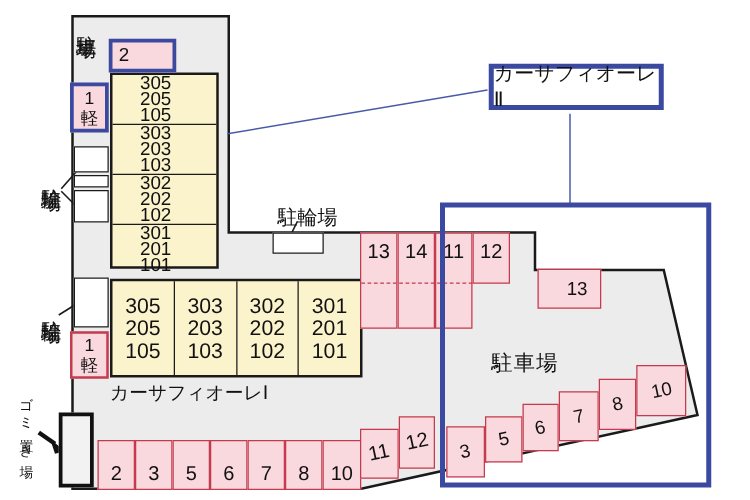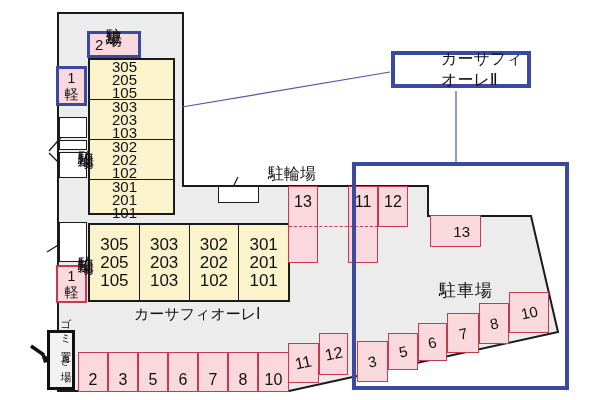--- a/index.html
+++ b/index.html
@@ -19,21 +19,21 @@
   .kei{display:flex;flex-direction:column;align-items:center;justify-content:center;
        font-size:14px;line-height:16px;}
   .bldg1-cell{white-space:pre-line;font-size:15px;line-height:13px;text-align:center;
               padding:0 14px 0 0;display:flex;align-items:center;justify-content:center;
               border-bottom:1.5px solid #1a1a1a;flex:1;}
   .bldg1-cell:last-child{border-bottom:none;}
   .bldg2-col{white-space:pre-line;font-size:17px;line-height:18px;text-align:center;
              display:flex;align-items:center;justify-content:center;
              border-right:1.5px solid #1a1a1a;flex:1;}
   .bldg2-col:last-child{border-right:none;}
-  .label{z-index:6;padding-left:46px;}
+  .label{z-index:6;}
   .dashed{border-top:1.6px dashed #c43a4e;z-index:4;}
 </style>
 </head>
 <body>
 
 <div id="canvas">
 
   <svg id="bg-svg" width="600" height="400" viewBox="0 0 600 400">
     <polygon points="58,13 183,13 183,186 428,186 428,216 531,216 558,332 289,391 58,391" fill="#ececec" stroke="#1a1a1a" stroke-width="2"></polygon>
     <line x1="182" y1="107" x2="390" y2="72" stroke="#4a5aa8" stroke-width="1.2"></line>
@@ -99,20 +99,23 @@
 101</div>
   </div>
   <div class="abs label" style="left:88px;top:305px;width:202px;font-size:15px;">カーサフィオーレⅠ</div>
 
   <div class="abs label" style="left:222px;top:164px;font-size:16px;">駐輪場</div>
   <div class="abs whitecell" style="left:218px;top:186px;width:41px;height:17px;"></div>
 
   <div class="abs pink num-top" style="left:288px;top:186px;width:30px;height:77px;">
       <span>13</span>
     </div>
+  <div class="abs pink num-top" style="left:318px;top:186px;width:30px;height:77px;">
+      <span>14</span>
+    </div>
   <div class="abs pink num-top" style="left:348px;top:186px;width:30px;height:77px;">
       <span>11</span>
     </div>
   <div class="abs pink num-top" style="left:378px;top:186px;width:30px;height:41px;">
       <span>12</span>
     </div>
   <div class="abs dashed" style="left:289px;top:226px;width:89px;height:0;"></div>
 
   <div class="abs pink num-bottom" style="left:78px;top:352px;width:30px;height:40px;">
       <span>2</span>

